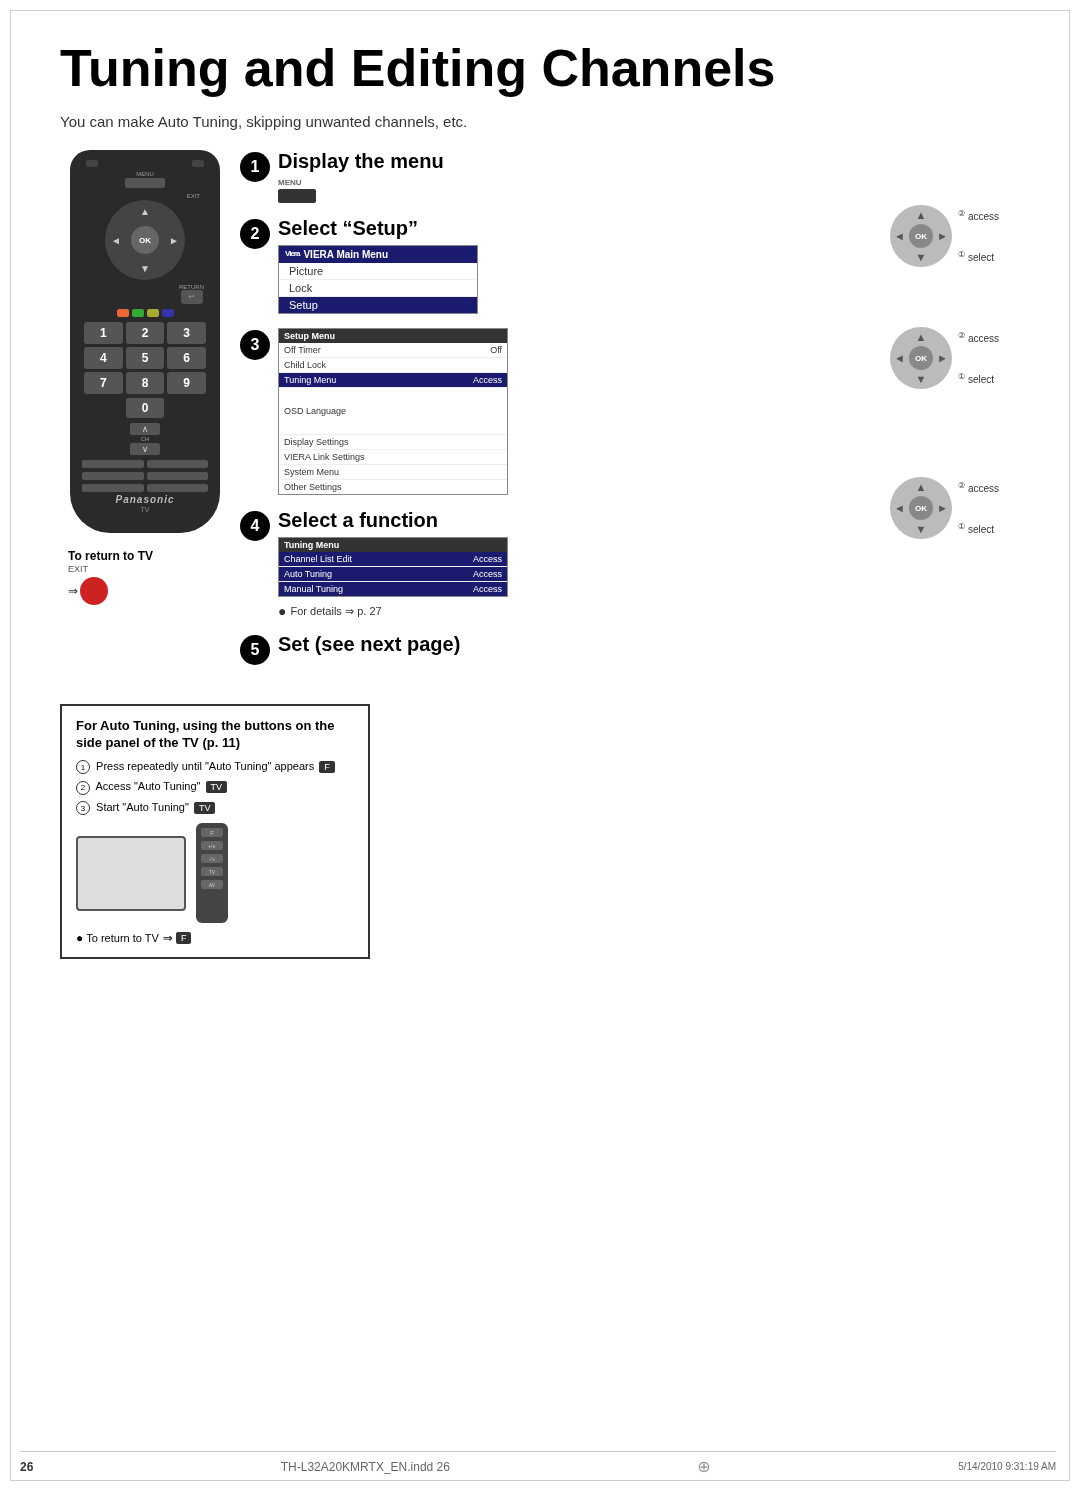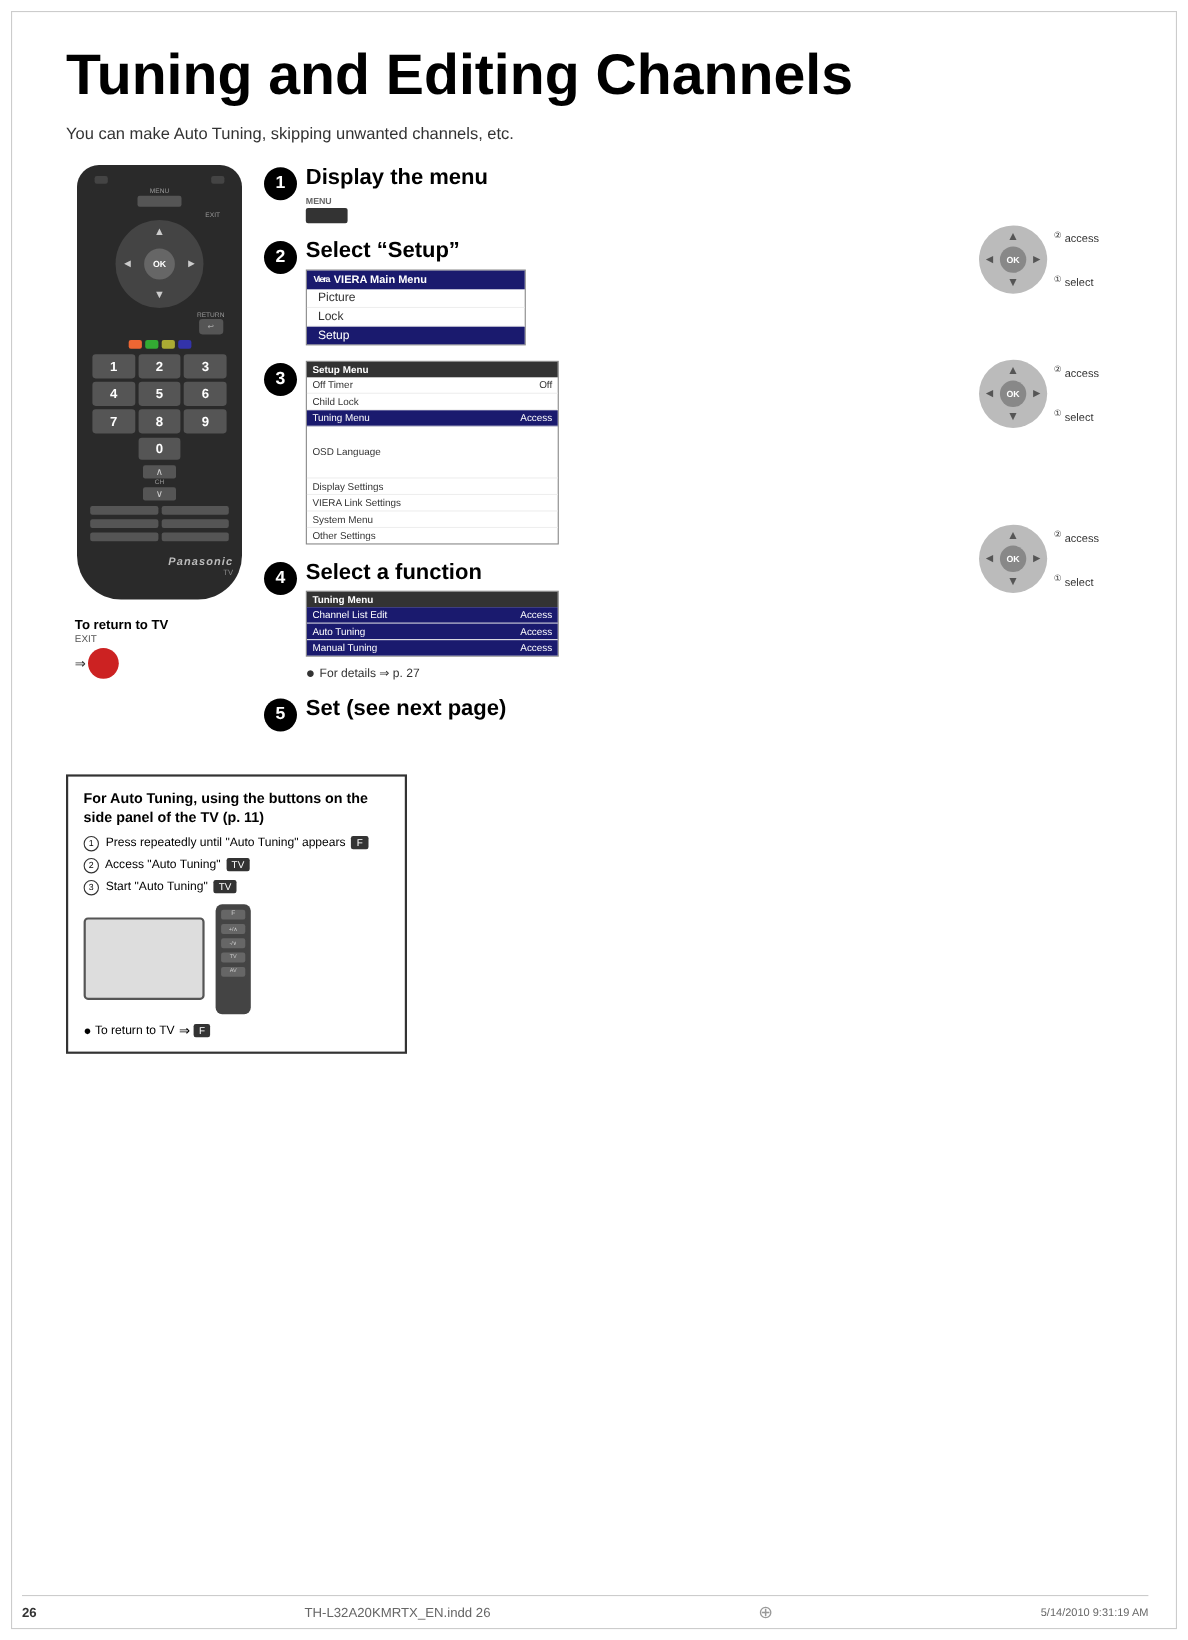--- a/index.html
+++ b/index.html
@@ -171,21 +171,21 @@
           <div style="display:flex;gap:3px;">
             <div style="flex:1;height:8px;background:#555;border-radius:2px;"></div>
             <div style="flex:1;height:8px;background:#555;border-radius:2px;"></div>
           </div>
           <div style="display:flex;gap:3px;">
             <div style="flex:1;height:8px;background:#555;border-radius:2px;"></div>
             <div style="flex:1;height:8px;background:#555;border-radius:2px;"></div>
           </div>
         </div>
 
-        <div style="text-align:right;margin-top:14px;">
+        <div style="text-align:center;margin-top:2px;">
           <div style="font-size:10px;font-weight:bold;font-style:italic;color:#bbb;letter-spacing:1px;">Panasonic</div>
           <div style="font-size:7px;color:#888;margin-top:1px;">TV</div>
         </div>
       </div>
 
       <div style="margin-top:16px; text-align:left; padding-left:8px;">
         <div style="font-size:12px;font-weight:bold;">To return to TV</div>
         <div style="font-size:9px;color:#555;margin-top:1px;">EXIT</div>
         <div style="display:flex;align-items:center;margin-top:3px;">
           <span style="font-size:12px;color:#333;margin-right:2px;">⇒</span>
@@ -401,20 +401,20 @@
         <span style="font-size:12px;margin-right:3px;">●</span>
         <span>To return to TV</span>
         <span style="margin-left:4px;font-size:12px;">⇒</span>
         <span style="display:inline-block;background:#333;color:#fff;font-size:9px;padding:1px 5px;border-radius:2px;margin-left:3px;">F</span>
       </div>
     </div>
   </div>
 
 </div>
 
-<div style="position:absolute;bottom:15px;left:20px;right:36px;display:flex;justify-content:space-between;align-items:center;border-top:1px solid #ccc;padding-top:5px;">
+<div style="position:absolute;bottom:15px;left:20px;right:24px;display:flex;justify-content:space-between;align-items:center;border-top:1px solid #ccc;padding-top:5px;">
   <div style="font-size:12px;font-weight:bold;color:#333;">26</div>
   <div style="font-size:12px;color:#666;">TH-L32A20KMRTX_EN.indd   26</div>
   <div style="display:flex;align-items:center;gap:8px;">
     <span style="font-size:16px;color:#999;">⊕</span>
   </div>
   <div style="font-size:10px;color:#666;">5/14/2010   9:31:19 AM</div>
 </div>
 
 </body></html>

